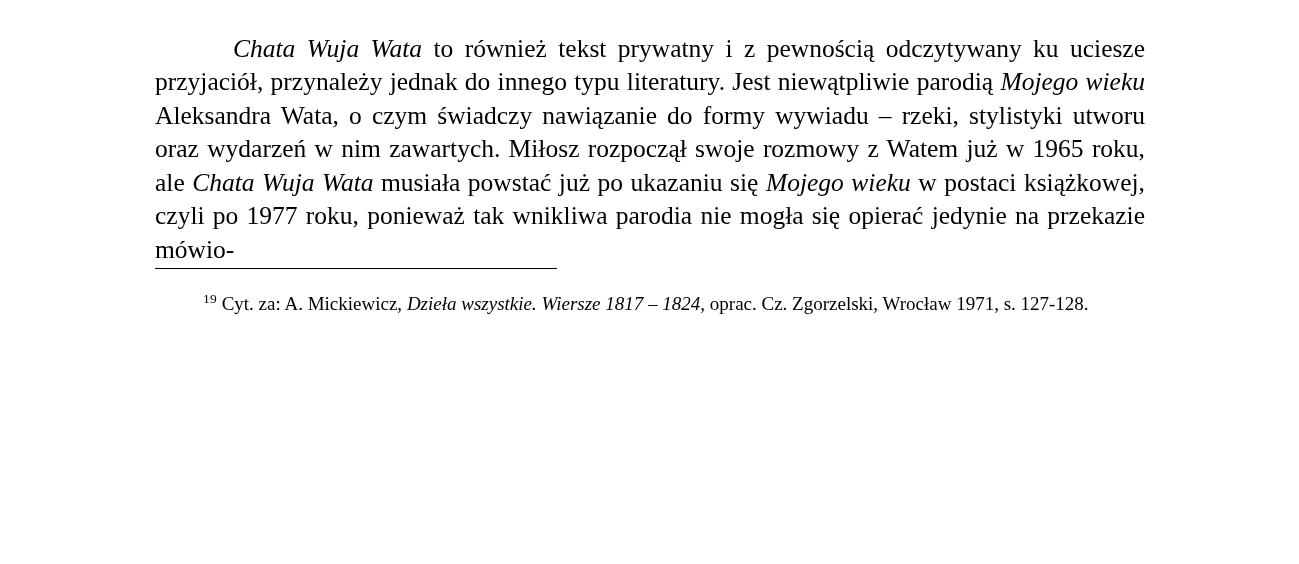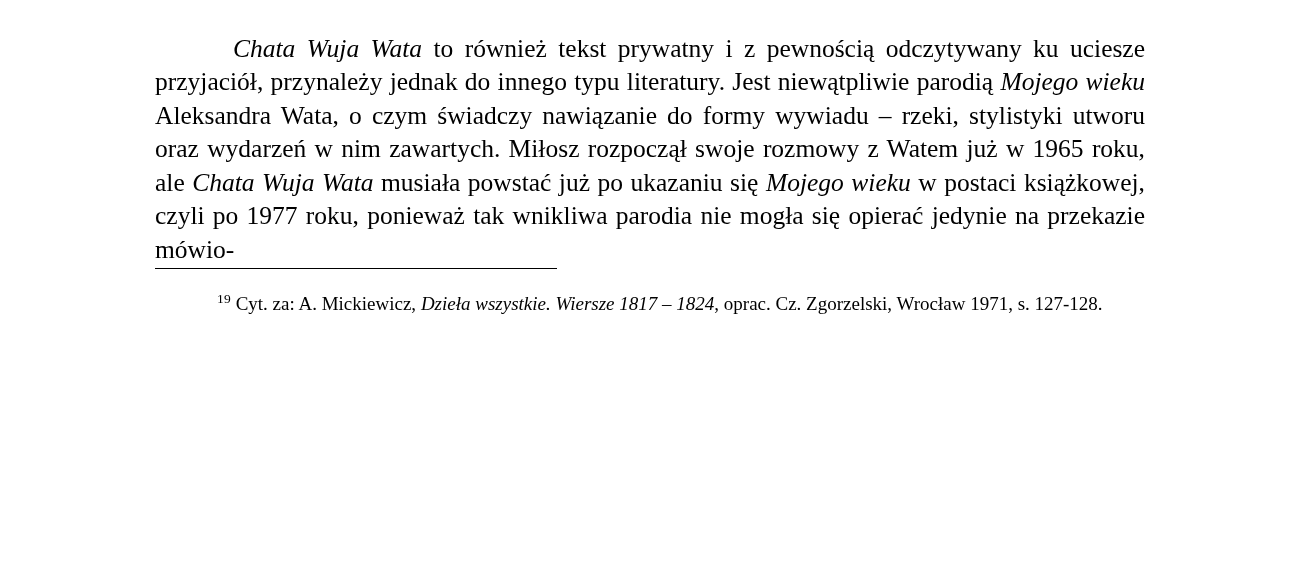--- a/index.html
+++ b/index.html
@@ -41,21 +41,21 @@
   .footnote-rule {
     position: absolute;
     left: 155px;
     top: 268px;
     width: 402px;
     height: 0;
     border-top: 1.6px solid #000000;
   }
   .footnotes {
     position: absolute;
-    left: 169px;
+    left: 155px;
     top: 286px;
     width: 990px;
     font-size: 19px;
     line-height: 26px;
     text-align: justify;
   }
   .footnote {
     margin: 0 0 2px 0;
     text-indent: 48px;
   }

